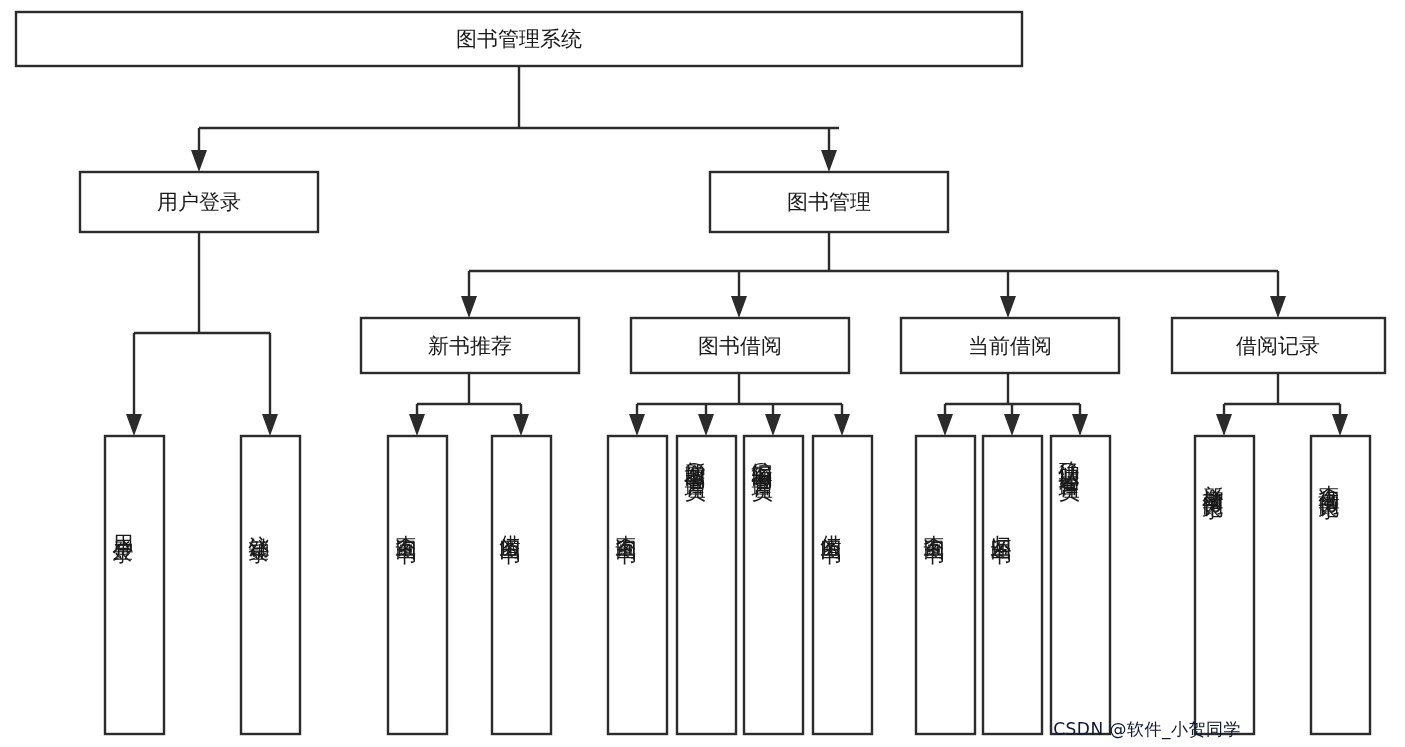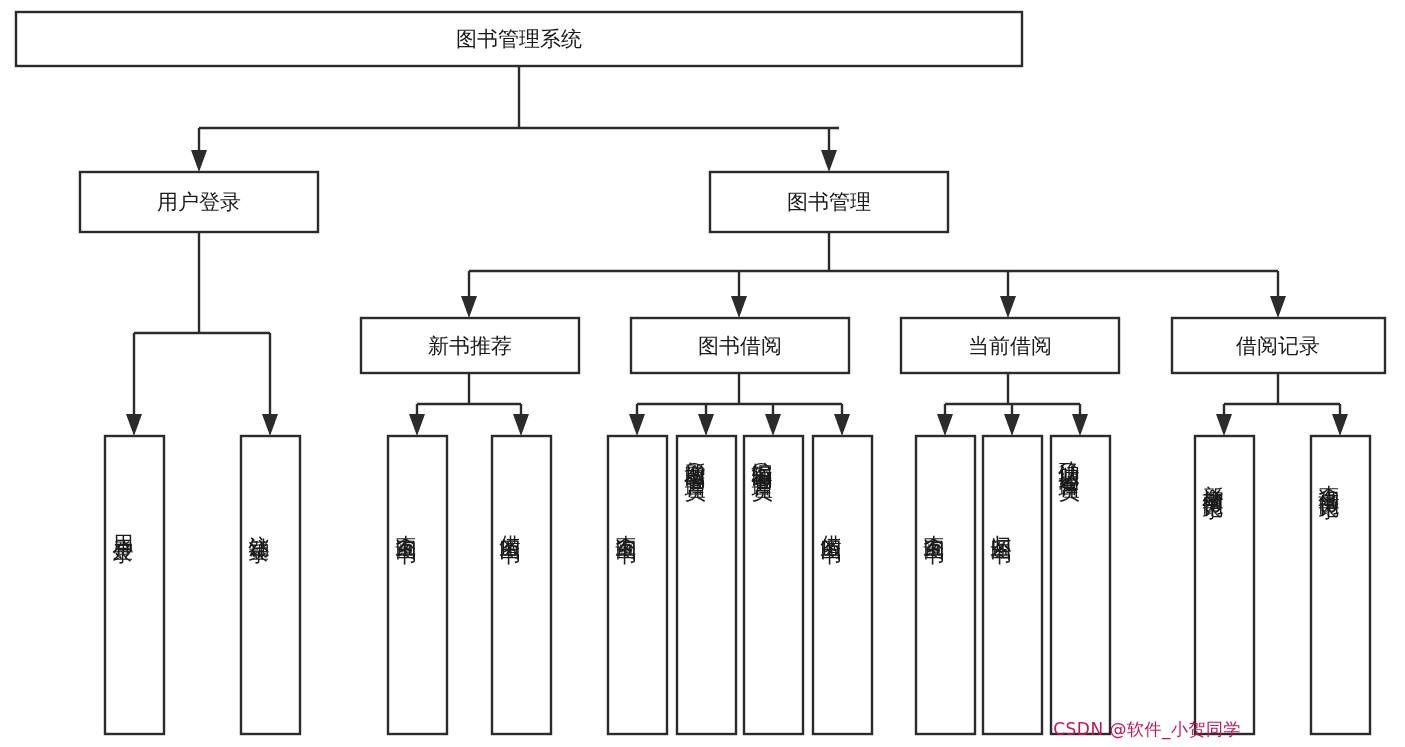--- a/index.html
+++ b/index.html
@@ -53,21 +53,21 @@
     color: #1a1a1a;
     white-space: nowrap;
     pointer-events: none;
   }
   .watermark {
     position: absolute;
     right: 14px;
     bottom: 6px;
     font-family: "DejaVu Sans", "Liberation Sans", sans-serif;
     font-size: 17px;
-    color: #be185d;
+    color: #0f172a;
     letter-spacing: 0.5px;
     white-space: nowrap;
   }
 </style>
 </head>
 <body>
 
 <div id="diagram-root">
 
   <svg width="1405" height="747" viewBox="0 0 1405 747">

